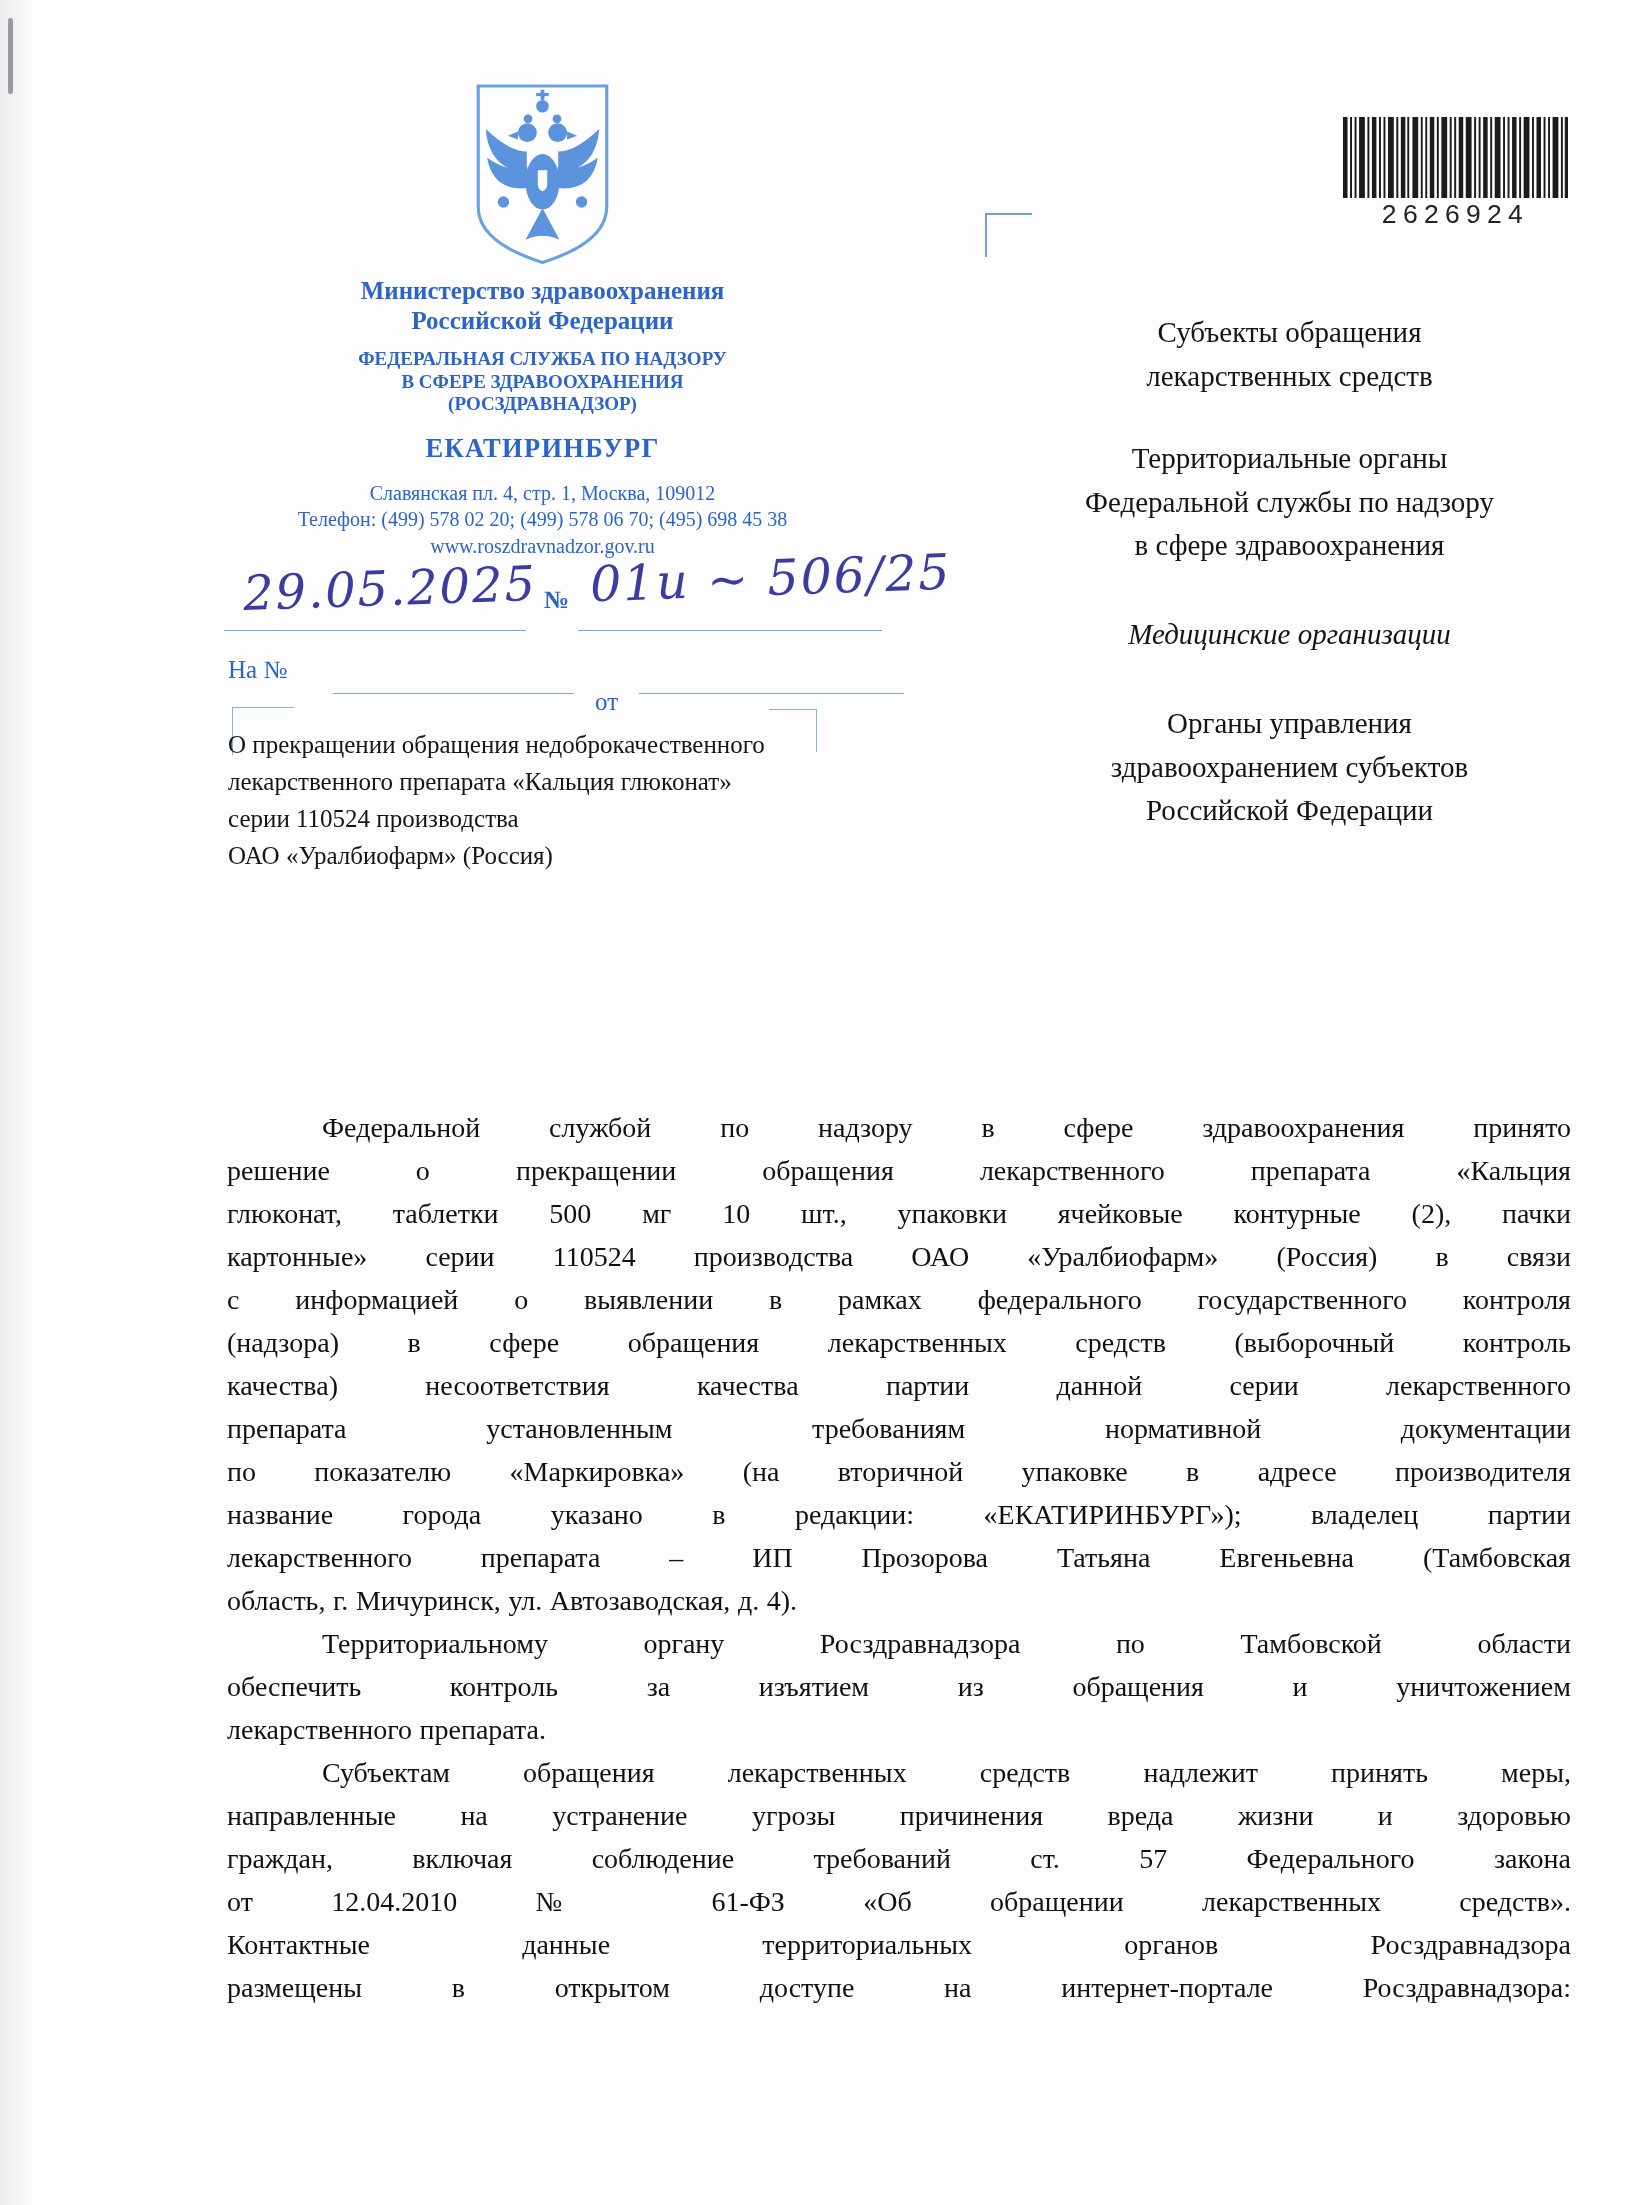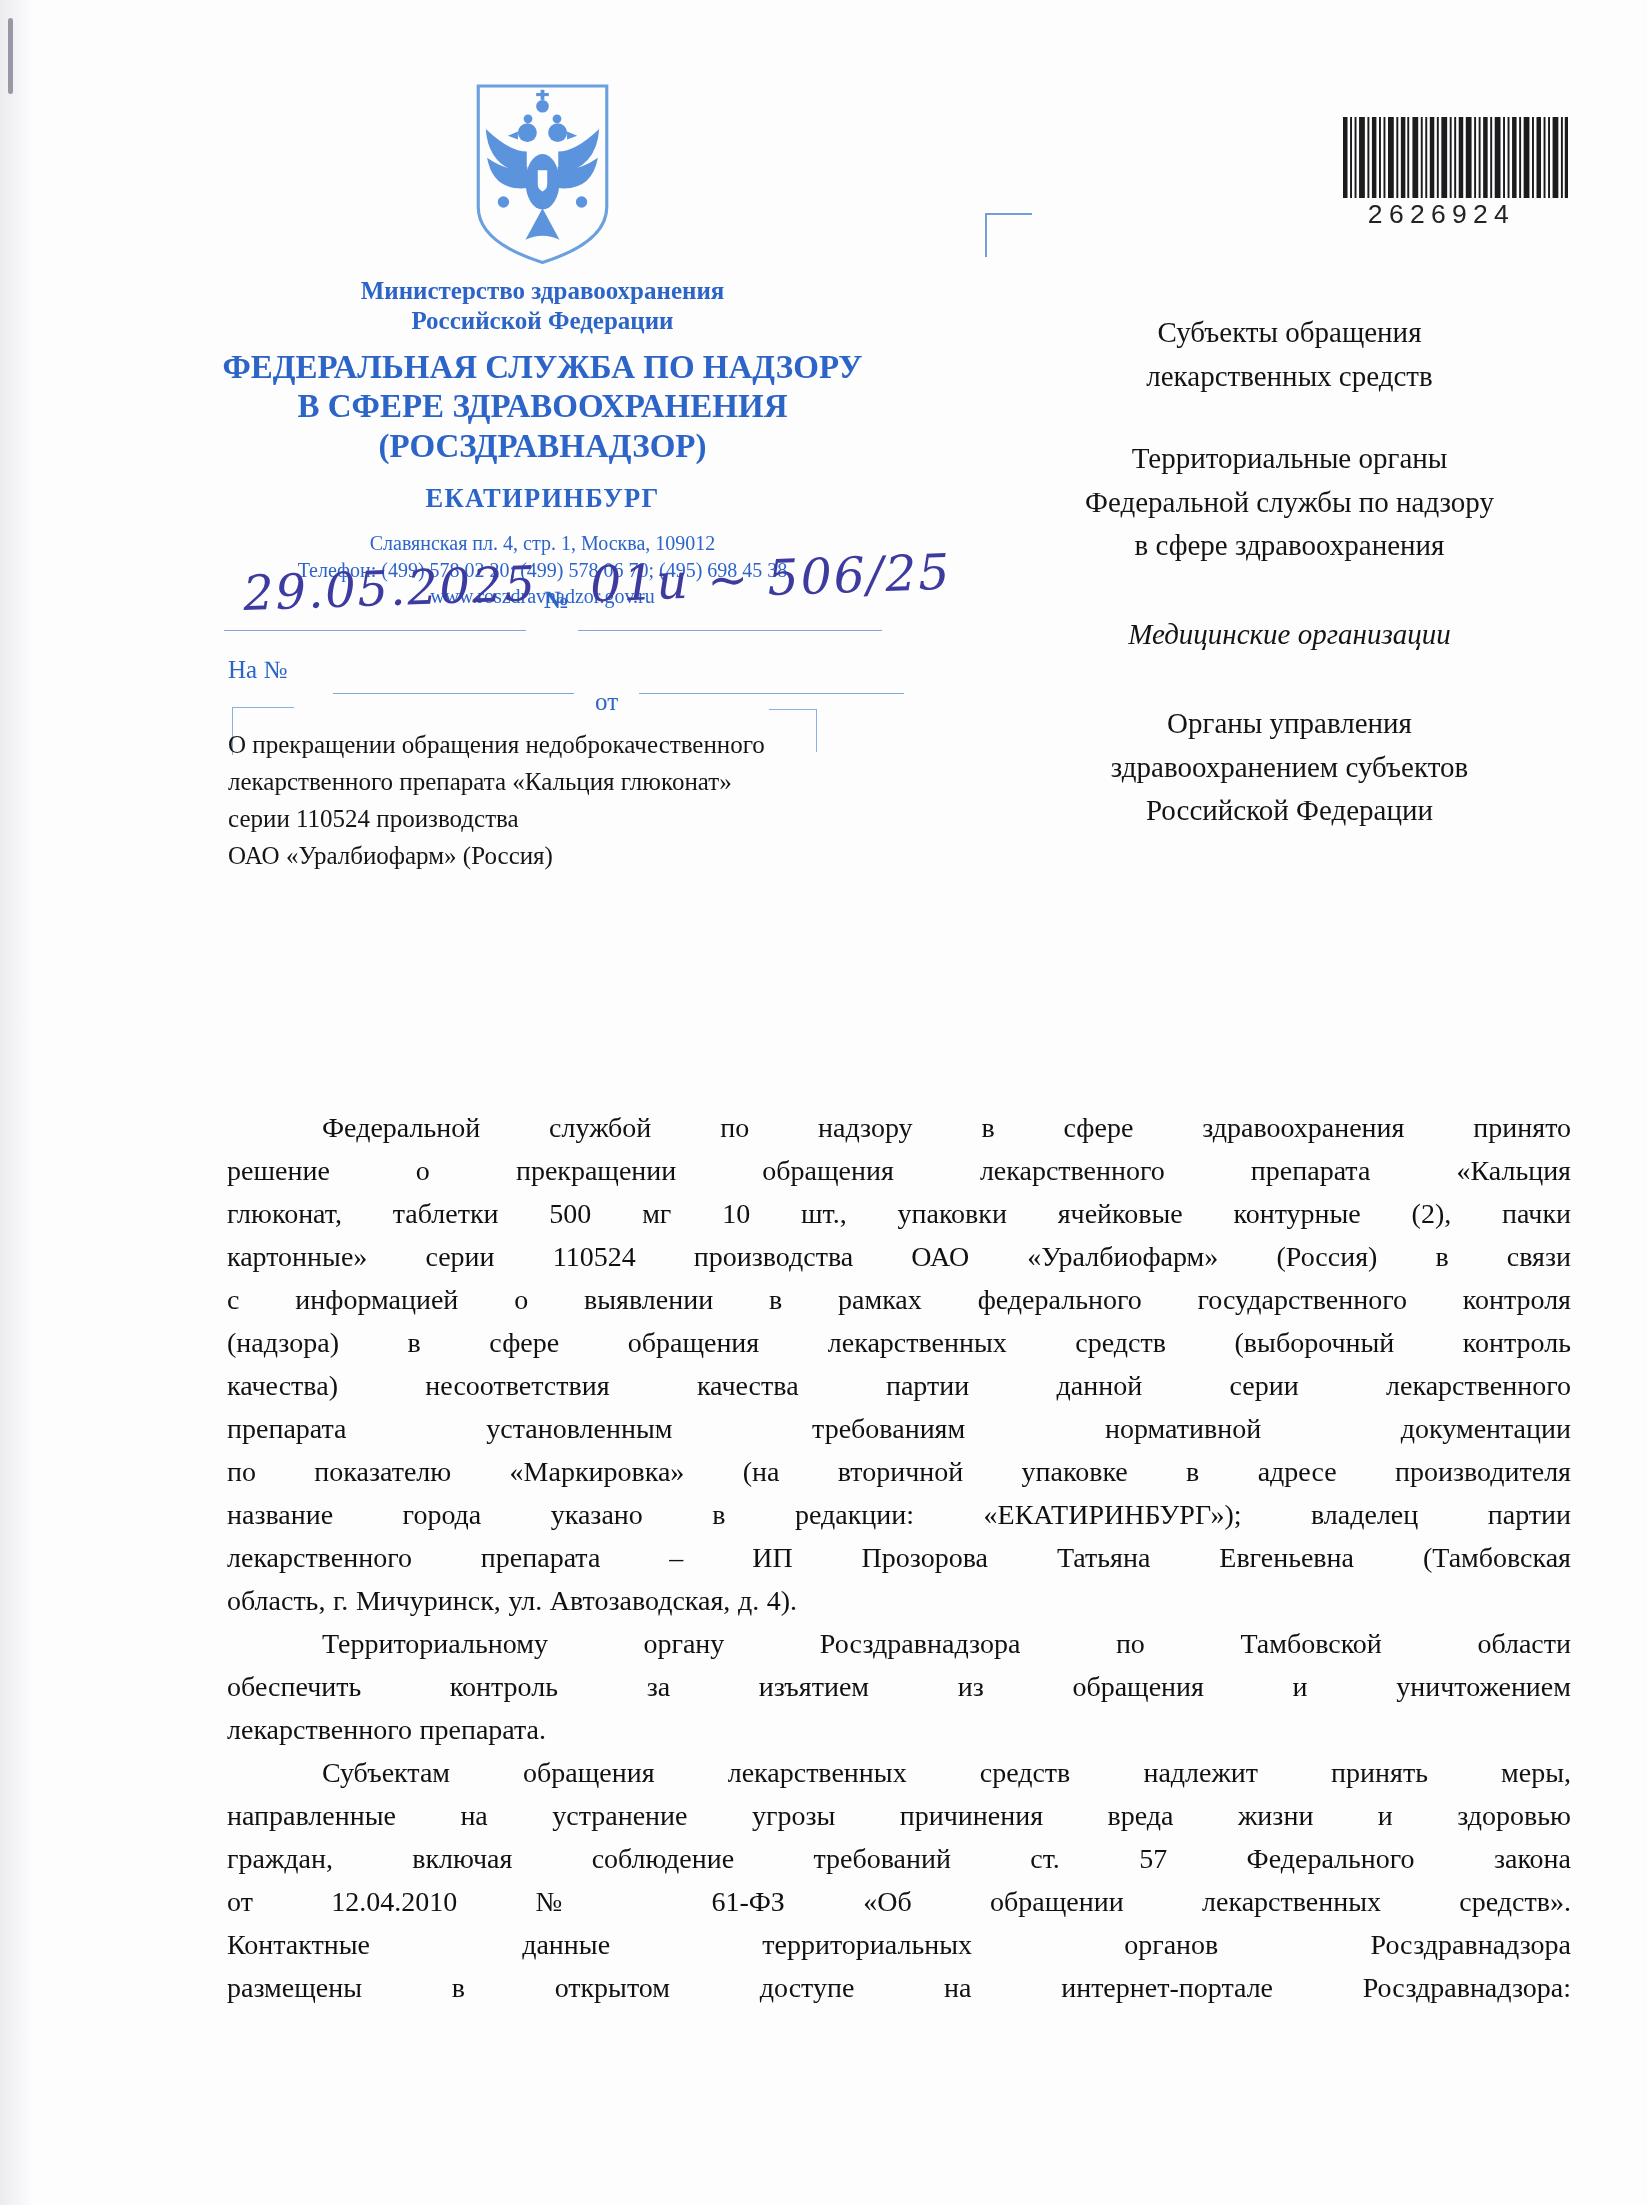--- a/index.html
+++ b/index.html
@@ -17,21 +17,21 @@
     background:linear-gradient(to right, rgba(110,112,135,0.12), rgba(110,112,135,0.0));
   }
   .scan-mark { position:absolute; left:7.6px; top:17.7px; width:5.7px; height:76px;
     background:rgba(45,45,70,0.45); border-radius:2.5px; }
 
   
   .letterhead { position:absolute; left:208px; top:81px; width:669px;
     text-align:center; color:#2c64c8; }
   .arms { display:block; margin:0 auto; width:157px; height:189px; }
   .ministry { margin-top:6.3px; font-weight:bold; font-size:25px; line-height:1.18; white-space:pre-line; }
-  .service  { margin-top:12.6px; font-weight:bold; font-size:33px; line-height:1.2; white-space:pre-line; }
+  .service  { margin-top:12.6px; font-weight:bold; font-size:19px; line-height:1.2; white-space:pre-line; }
   .position { margin-top:16.4px; font-weight:bold; font-size:26.5px; letter-spacing:1.3px; }
   .addr     { margin-top:16.4px; font-size:20px; line-height:1.32; }
   .addr div { white-space:nowrap; }
 
   
   .hand { position:absolute; font-family:"DejaVu Serif", serif; font-style:italic;
     color:#3d3ba0; letter-spacing:1.9px; transform:rotate(-2deg); white-space:nowrap; }
   .hand-date { left:243px; top:560px; font-size:48px; }
   .hand-no   { left:590px; top:550px; font-size:49px; }
   .num-sign  { position:absolute; left:544px; top:586px; font-size:25px; color:#2c64c8; font-weight:bold; }
@@ -51,21 +51,21 @@
   .cb-subj-r { left:769px; top:709px; width:47px; height:42px;
     border-top:1.9px solid #8ab0e2; border-right:1.9px solid #8ab0e2; }
   .cb-addr-l { left:985px; top:213px; width:45px; height:42px;
     border-top:2.5px solid #6d9fdd; border-left:2.5px solid #6d9fdd; }
 
   
   .subject { position:absolute; left:228px; top:726px; width:720px;
     font-size:25px; line-height:1.48; white-space:pre-line; color:#151518; }
 
   
-  .barcode-wrap { position:absolute; left:1343px; top:117px; width:197px; text-align:center; }
+  .barcode-wrap { position:absolute; left:1343px; top:117px; width:225px; text-align:center; }
   .barcode { width:225px; height:81px; display:block; }
   .barcode-num { margin-top:1.3px; font-family:"Liberation Sans", sans-serif;
     font-size:26.5px; letter-spacing:6.3px; color:#232326; }
 
   .recipient { position:absolute; left:964px; width:651px; text-align:center;
     font-size:29px; line-height:1.5; white-space:pre-line; color:#141417; }
   .r0 { top:311px; }
   .r1 { top:437px; }
   .r2 { top:613px;font-style:italic; }
   .r3 { top:702px; }

